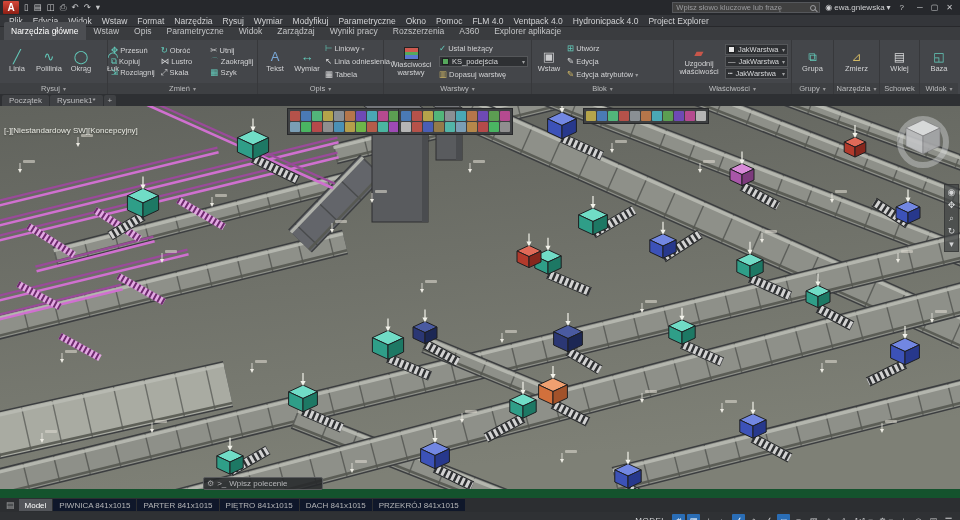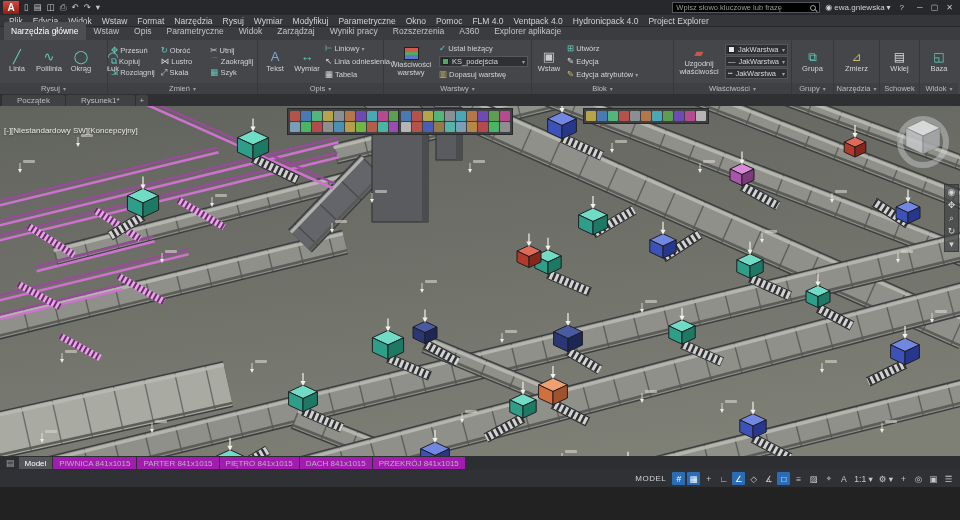--- a/index.html
+++ b/index.html
@@ -5,21 +5,21 @@
 *{margin:0;padding:0;box-sizing:border-box;user-select:none}
 html,body{width:960px;height:520px;overflow:hidden}
 body{font-family:"Liberation Sans",sans-serif;background:#222;color:#d6d7d8}
 
 .titlebar{height:15px;background:#26282c;display:flex;align-items:center;font-size:9px;gap:3px;padding:0 3px;position:relative}
 .acad-logo{width:16px;height:13px;background:linear-gradient(#d6483a,#8f1f14);color:#fff;font-weight:bold;font-size:10px;display:flex;align-items:center;justify-content:center;border-radius:1px;flex:none}
 .qat{display:flex;gap:1px}
 .qat span{font-size:8.5px;color:#c8c9cb;padding:0 2px}
 .t-center{position:absolute;left:0;right:0;text-align:center;font-size:8.5px;color:#d8d9db;pointer-events:none;white-space:nowrap}
 .t-right{margin-left:auto;display:flex;align-items:center;gap:5px;z-index:1}
-.searchbox{width:148px;height:11px;background:#000000;border:1px solid #55575b;display:flex;align-items:center;font-size:7.5px;color:#9a9b9e;padding:0 3px;gap:4px}
+.searchbox{width:148px;height:11px;background:#404040;border:1px solid #55575b;display:flex;align-items:center;font-size:7.5px;color:#9a9b9e;padding:0 3px;gap:4px}
 .searchbox .ph{overflow:hidden;white-space:nowrap;flex:1}
 .mag{width:6px;height:6px;border:1px solid #9a9b9e;border-radius:50%;position:relative;flex:none}
 .mag::after{content:"";position:absolute;width:4px;height:1px;background:#9a9b9e;transform:rotate(45deg);right:-3px;bottom:-1px}
 .userbox{display:flex;align-items:center;gap:2px;font-size:8px;color:#cfd0d2}
 .winbtns{display:flex}
 .winbtn{font-size:8px;color:#c8c9cb;padding:0 4px}
 
 .menubar{height:12px;background:#34363a;display:flex;align-items:center;font-size:8.5px;color:#d2d3d5;padding:0 4px;border-bottom:1px solid #27282b}
 .menu-item{padding:0 5px;height:100%;display:flex;align-items:center;white-space:nowrap}
 
@@ -40,37 +40,37 @@
 .ricon.yellow{color:#d2b964}
 .rsmall-col{display:flex;flex-direction:column;justify-content:space-between;height:100%;padding:2px 0;flex:1}
 .zgrid{display:grid;grid-template-columns:repeat(3,1fr);gap:2px 6px;align-content:center}
 .combo{background:#2e3033;border:1px solid #55575a;height:11px;display:flex;align-items:center;font-size:7.5px;color:#d6d7d9;padding:0 2px;gap:3px}
 .combo .ccaret{margin-left:auto;font-size:6px;color:#9fa0a2}
 .chip{width:7px;height:7px;flex:none;border:1px solid #1e1f21}
 .layericon{width:15px;height:13px;background:linear-gradient(#cf5a50 0 33%,#56a85c 33% 66%,#5a78cf 66% 100%);border:1px solid #222}
 .wrap2{line-height:1.05;white-space:normal;width:48px;text-align:center}
 
 #filetabs{height:12px;background:#2e3033;display:flex;align-items:flex-end;font-size:8px;gap:1px;padding:0 2px}
-.ftab{background:#3f4144;color:#bdbec0;padding:1px 15px;border-radius:2px 2px 0 0;white-space:nowrap}
+.ftab{background:#3f4144;color:#bdbec0;padding:1px 7px;border-radius:2px 2px 0 0;white-space:nowrap}
 .ftab.active{background:#696b6f;color:#fff}
 .ftab.plus{padding:1px 4px}
 
-.viewport{position:relative;height:350px;background:#14532d;overflow:hidden}
+.viewport{position:relative;height:392px;background:#14532d;overflow:hidden}
 #model-svg{display:block}
 .vp-toolbar{position:absolute;display:grid;gap:1px;background:#3e4042;border:1px solid #27282a;padding:2px}
 .vp-tool{width:10px;height:10px;border-radius:1px}
 .vp-controls{position:absolute;left:4px;top:20px;font-size:8px;color:#e8e9e2;text-shadow:0 1px 2px rgba(0,0,0,.4);white-space:nowrap}
 .viewcube{position:absolute;right:6px;top:2px;opacity:.9}
 .navbar{position:absolute;right:1px;top:78px;width:15px;background:rgba(64,66,68,.72);border:1px solid rgba(40,40,40,.5);display:flex;flex-direction:column;align-items:center;font-size:9px;color:#d4d5d6;padding:2px 0;gap:3px}
 .navbar span{line-height:10px}
 .cmdline{position:absolute;left:203px;top:371px;width:120px;height:13px;background:rgba(38,40,42,.88);border:1px solid #5a5c5e;display:flex;align-items:center;font-size:8px;color:#b6b7b9;padding:0 3px;gap:3px;border-radius:2px;white-space:nowrap}
 .cmdline .gear{font-size:8px;color:#9fa0a2}
 
 #layouttabs{height:14px;background:#2c2e31;display:flex;align-items:center;font-size:8px;gap:1px;padding:0 3px}
-.ltab{padding:0 6px;background:#a21caf;color:#b4b5b7;height:12px;display:flex;align-items:center;white-space:nowrap}
+.ltab{padding:0 6px;background:#0f172a;color:#b4b5b7;height:12px;display:flex;align-items:center;white-space:nowrap}
 .ltab.active{background:#53555a;color:#fff}
 .lt-icon{color:#9fa0a2;font-size:9px;padding:0 3px}
 .statusbar{height:17px;background:#2f3134;display:flex;align-items:center;justify-content:flex-end;gap:2px;padding:0 5px;font-size:8px;color:#c9cacc}
 #status-model{letter-spacing:.5px;margin-right:4px;color:#d4d5d7}
 .sic{min-width:13px;height:13px;display:flex;align-items:center;justify-content:center;padding:0 2px;border-radius:1px;font-size:8.5px;white-space:nowrap}
 .sic.on{background:#2a6db5;color:#fff}
 </style>
 </head>
 <body>
 

